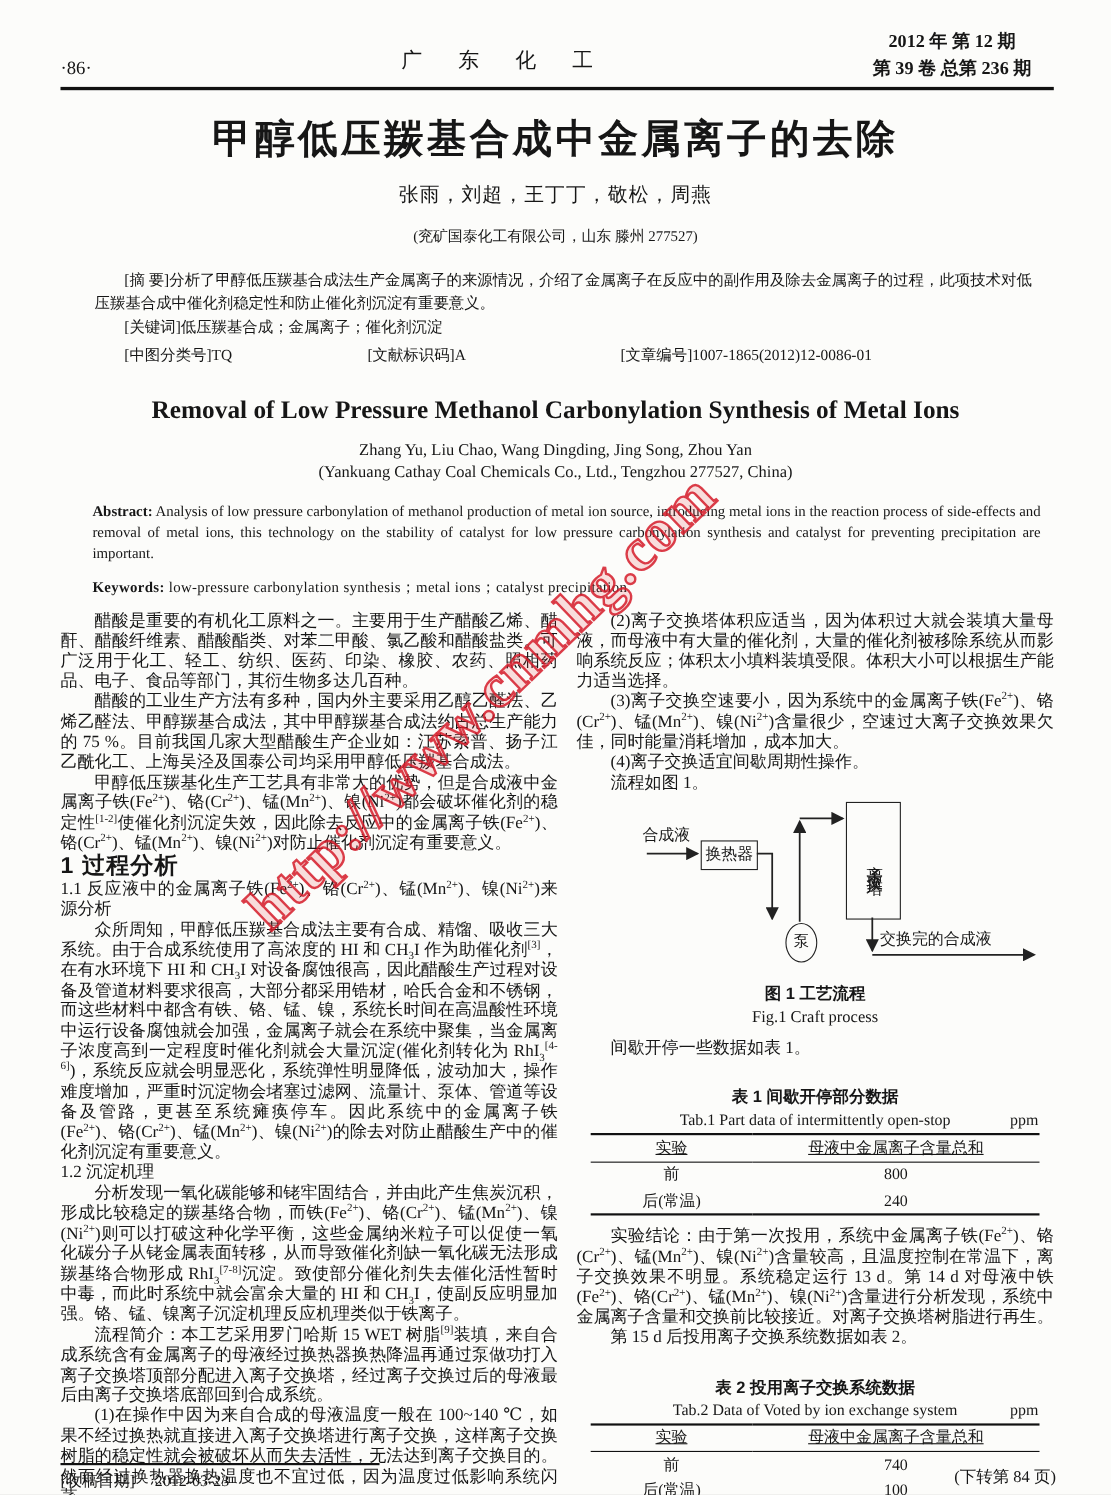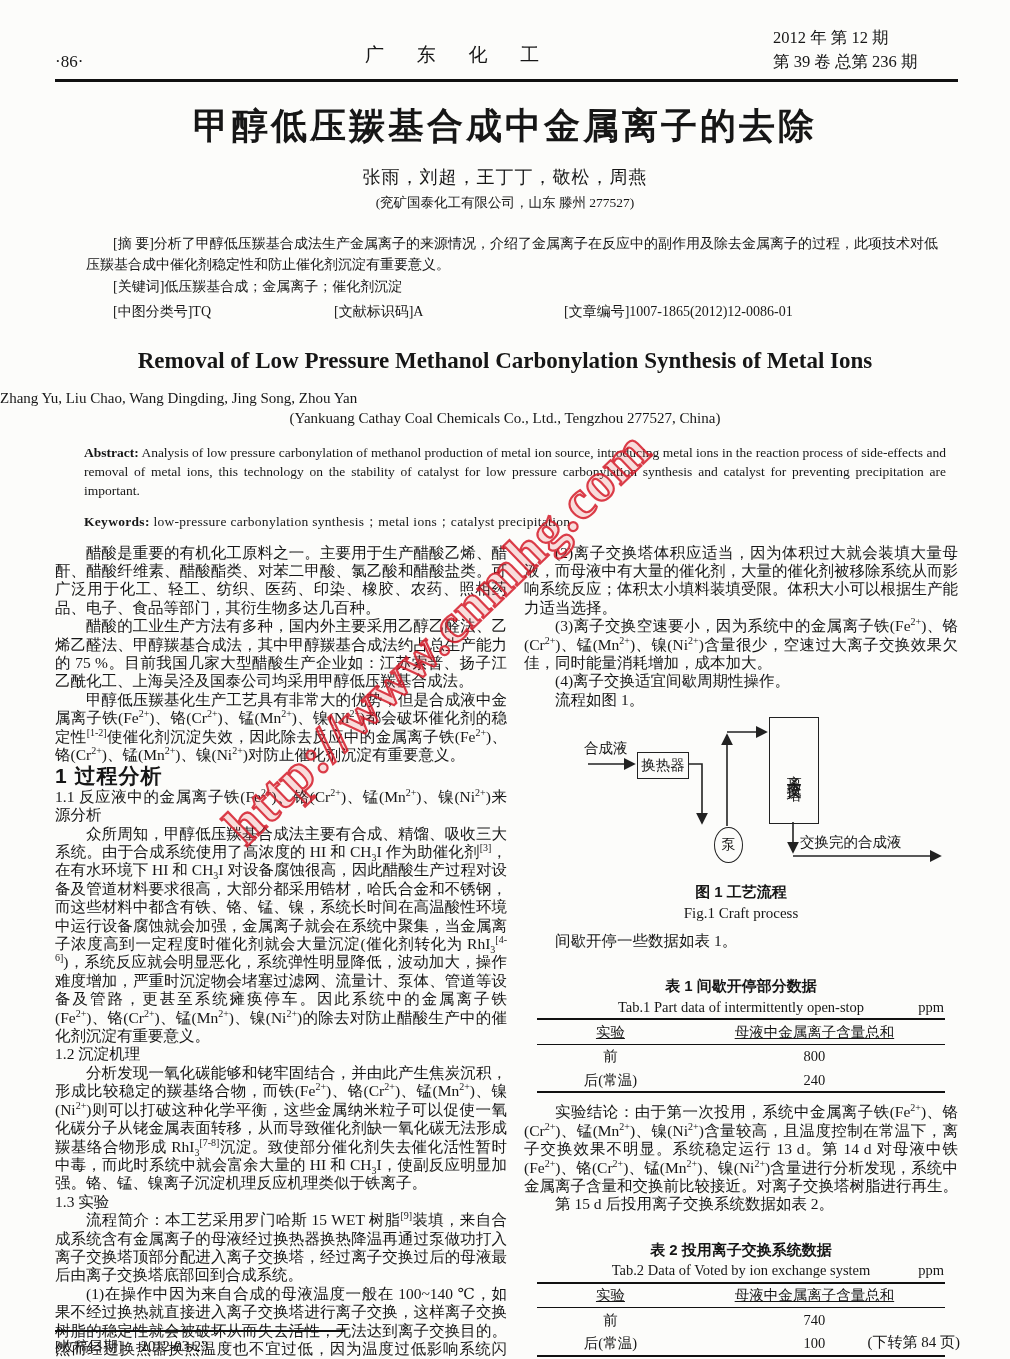--- a/index.html
+++ b/index.html
@@ -7,36 +7,36 @@
     position:relative; width:1010px; height:1359px; margin:0 auto;
     background:#fcfcfa; color:#161616; overflow:hidden;
     font-family:"Liberation Serif","DejaVu Serif",serif;
   }
   
   .hdr{display:flex; align-items:flex-end; padding:26px 52px 0 55px;}
   .hdr-left{width:90px; font-size:17px; padding-bottom:2px;}
   .hdr-center{flex:1; text-align:center;}
   .journal-name{font-size:19px; letter-spacing:14px; margin-bottom:6px;}
   .journal-url{font-size:17px;}
-  .hdr-right{width:185px; font-size:16.5px; line-height:24px;}
+  .hdr-right{width:185px; text-align:center; font-size:16.5px; line-height:24px;font-weight:bold;}
   .hdr-rule{margin:5px 52px 0 55px; border-top:3.5px solid #111;}
   
   .title-cn{margin-top:20px; text-align:center; font-size:36px; font-weight:bold; letter-spacing:3px;}
   .authors-cn{margin-top:14px; text-align:center; font-size:18px; letter-spacing:1px;}
-  .affil-cn{margin-top:5px; text-align:center; font-size:13.5px;}
+  .affil-cn{margin-top:17px; text-align:center; font-size:13.5px;}
   
   .abs-cn{margin:22px 72px 0 86px; font-size:14px; line-height:20.5px; text-align:justify;}
   .abs-cn p{margin:0; text-indent:27px;}
   .abs-cn .kw{margin-top:2px;}
   .clc-line{position:relative; height:22px; margin-top:4px;}
   .clc-line span{position:absolute; white-space:nowrap;}
   .clc-1{left:27px;} .clc-2{left:248px;} .clc-3{left:478px;}
   
   .title-en{margin-top:24px; text-align:center; font-size:23px; font-weight:bold;}
-  .authors-en{margin-top:16px; text-align:left; font-size:15px;}
+  .authors-en{margin-top:16px; text-align:center; font-size:15px;}
   .affil-en{margin-top:3px; text-align:center; font-size:15px;}
   .abs-en{margin:16px 52px 0 72px; font-size:13.5px; line-height:19px; text-align:justify;}
   .abs-en p{margin:12px;}
   .abs-en .lbl{font-weight:bold;}
   .abs-en .kw{margin-top:5px; letter-spacing:.3px;}
   
   .cols{display:flex; gap:17px; padding:0 52px 0 55px; margin-top:13px;}
   .col{font-size:15.5px; line-height:18.4px; text-align:justify;}
   .col-left{width:452px;}
   .col-right{flex:1;}
@@ -124,21 +124,20 @@
 
     <div class="col col-left">
       <p>醋酸是重要的有机化工原料之一。主要用于生产醋酸乙烯、醋酐、醋酸纤维素、醋酸酯类、对苯二甲酸、氯乙酸和醋酸盐类。可广泛用于化工、轻工、纺织、医药、印染、橡胶、农药、照相药品、电子、食品等部门，其衍生物多达几百种。</p>
       <p>醋酸的工业生产方法有多种，国内外主要采用乙醇乙醛法、乙烯乙醛法、甲醇羰基合成法，其中甲醇羰基合成法约占总生产能力的 75 %。目前我国几家大型醋酸生产企业如：江苏索普、扬子江乙酰化工、上海吴泾及国泰公司均采用甲醇低压羰基合成法。</p>
       <p>甲醇低压羰基化生产工艺具有非常大的优势，但是合成液中金属离子铁(Fe<sup>2+</sup>)、铬(Cr<sup>2+</sup>)、锰(Mn<sup>2+</sup>)、镍(Ni<sup>2+</sup>)都会破坏催化剂的稳定性<sup>[1-2]</sup>使催化剂沉淀失效，因此除去反应中的金属离子铁(Fe<sup>2+</sup>)、铬(Cr<sup>2+</sup>)、锰(Mn<sup>2+</sup>)、镍(Ni<sup>2+</sup>)对防止催化剂沉淀有重要意义。</p>
       <h2 class="sec">1 过程分析</h2>
       <h3 class="subsec">1.1 反应液中的金属离子铁(Fe<sup>2+</sup>)、铬(Cr<sup>2+</sup>)、锰(Mn<sup>2+</sup>)、镍(Ni<sup>2+</sup>)来源分析</h3>
       <p>众所周知，甲醇低压羰基合成法主要有合成、精馏、吸收三大系统。由于合成系统使用了高浓度的 HI 和 CH<sub>3</sub>I 作为助催化剂<sup>[3]</sup>，在有水环境下 HI 和 CH<sub>3</sub>I 对设备腐蚀很高，因此醋酸生产过程对设备及管道材料要求很高，大部分都采用锆材，哈氏合金和不锈钢，而这些材料中都含有铁、铬、锰、镍，系统长时间在高温酸性环境中运行设备腐蚀就会加强，金属离子就会在系统中聚集，当金属离子浓度高到一定程度时催化剂就会大量沉淀(催化剂转化为 RhI<sub>3</sub><sup>[4-6]</sup>)，系统反应就会明显恶化，系统弹性明显降低，波动加大，操作难度增加，严重时沉淀物会堵塞过滤网、流量计、泵体、管道等设备及管路，更甚至系统瘫痪停车。因此系统中的金属离子铁(Fe<sup>2+</sup>)、铬(Cr<sup>2+</sup>)、锰(Mn<sup>2+</sup>)、镍(Ni<sup>2+</sup>)的除去对防止醋酸生产中的催化剂沉淀有重要意义。</p>
       <h3 class="subsec">1.2 沉淀机理</h3>
       <p>分析发现一氧化碳能够和铑牢固结合，并由此产生焦炭沉积，形成比较稳定的羰基络合物，而铁(Fe<sup>2+</sup>)、铬(Cr<sup>2+</sup>)、锰(Mn<sup>2+</sup>)、镍(Ni<sup>2+</sup>)则可以打破这种化学平衡，这些金属纳米粒子可以促使一氧化碳分子从铑金属表面转移，从而导致催化剂缺一氧化碳无法形成羰基络合物形成 RhI<sub>3</sub><sup>[7-8]</sup>沉淀。致使部分催化剂失去催化活性暂时中毒，而此时系统中就会富余大量的 HI 和 CH<sub>3</sub>I，使副反应明显加强。铬、锰、镍离子沉淀机理反应机理类似于铁离子。</p>
-      <h3 class="subsec">1.3 实验</h3>
       <p>流程简介：本工艺采用罗门哈斯 15 WET 树脂<sup>[9]</sup>装填，来自合成系统含有金属离子的母液经过换热器换热降温再通过泵做功打入离子交换塔顶部分配进入离子交换塔，经过离子交换过后的母液最后由离子交换塔底部回到合成系统。</p>
       <p>(1)在操作中因为来自合成的母液温度一般在 100~140 ℃，如果不经过换热就直接进入离子交换塔进行离子交换，这样离子交换树脂的稳定性就会被破坏从而失去活性，无法达到离子交换目的。然而经过换热器换热温度也不宜过低，因为温度过低影响系统闪蒸。</p>
     </div>
 
     <div class="col col-right">
       <p>(2)离子交换塔体积应适当，因为体积过大就会装填大量母液，而母液中有大量的催化剂，大量的催化剂被移除系统从而影响系统反应；体积太小填料装填受限。体积大小可以根据生产能力适当选择。</p>
       <p>(3)离子交换空速要小，因为系统中的金属离子铁(Fe<sup>2+</sup>)、铬(Cr<sup>2+</sup>)、锰(Mn<sup>2+</sup>)、镍(Ni<sup>2+</sup>)含量很少，空速过大离子交换效果欠佳，同时能量消耗增加，成本加大。</p>
       <p>(4)离子交换适宜间歇周期性操作。</p>
       <p>流程如图 1。</p>
 

